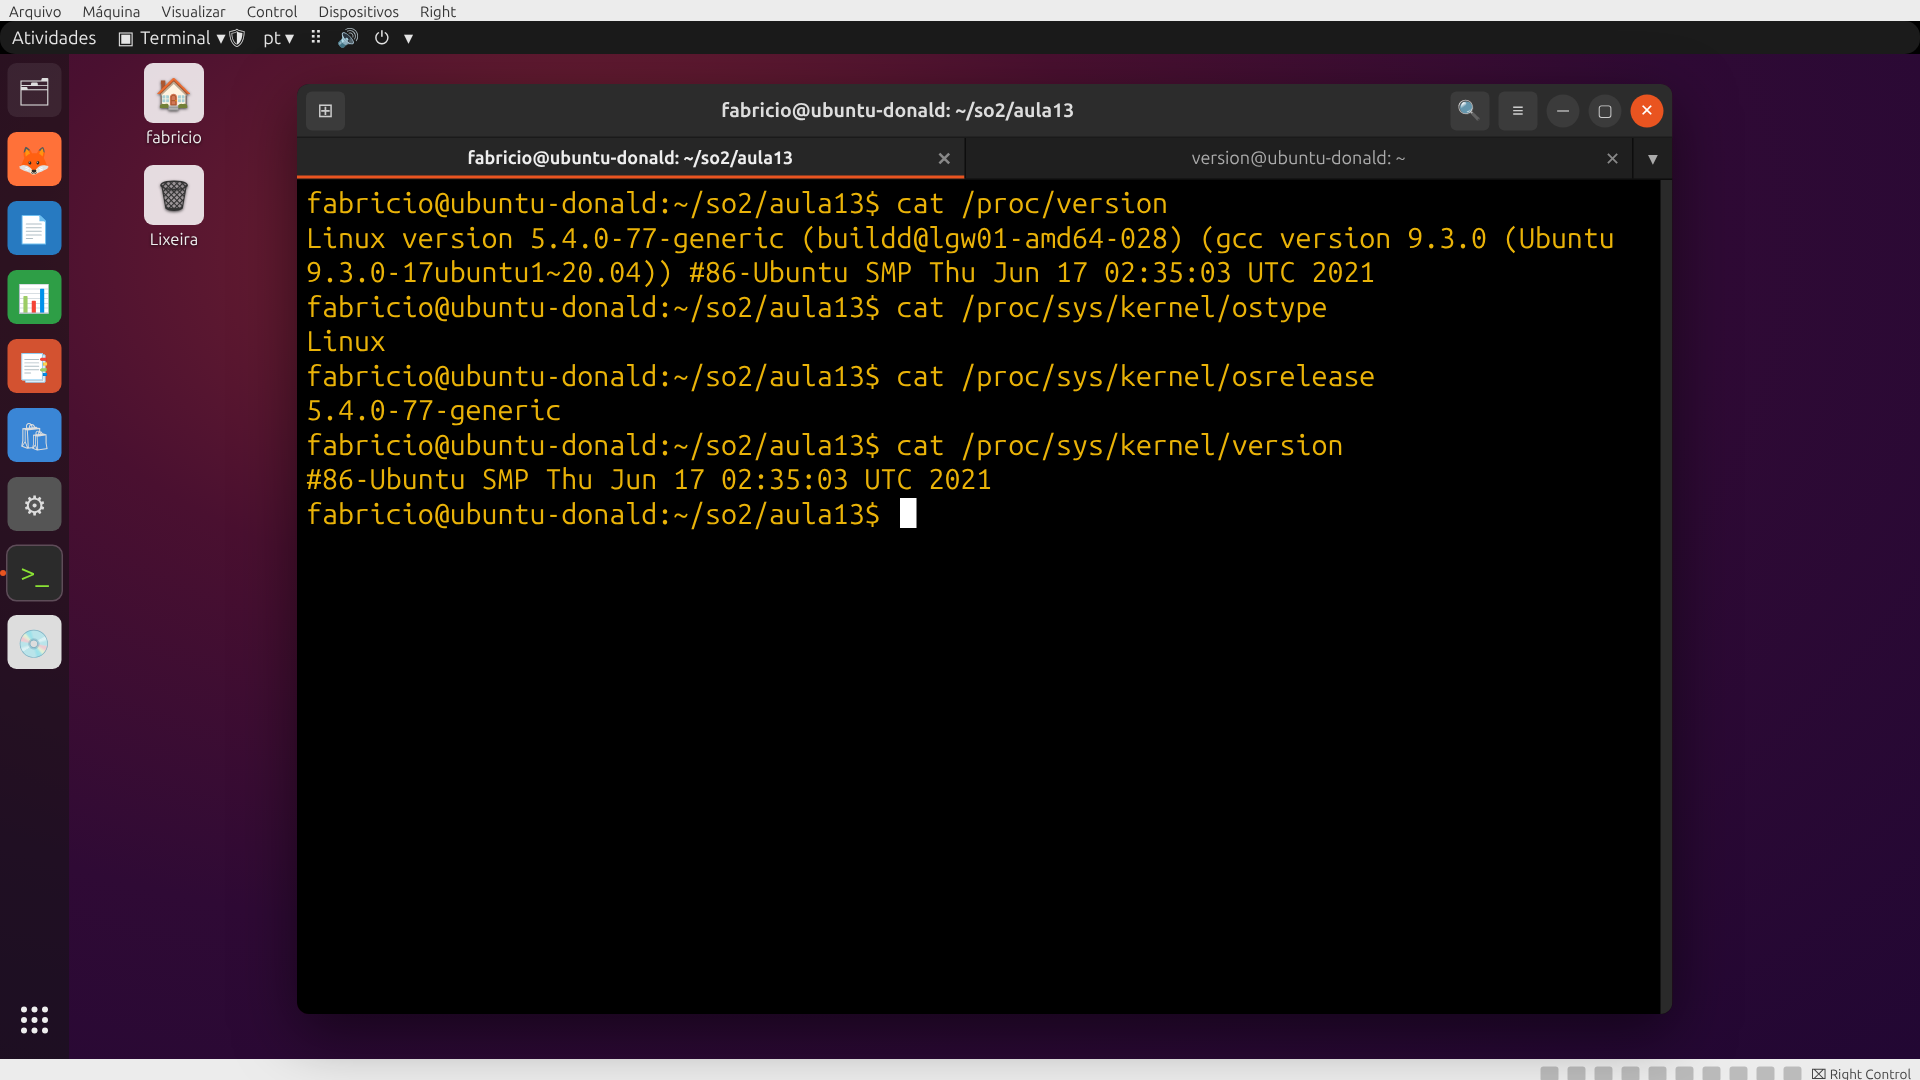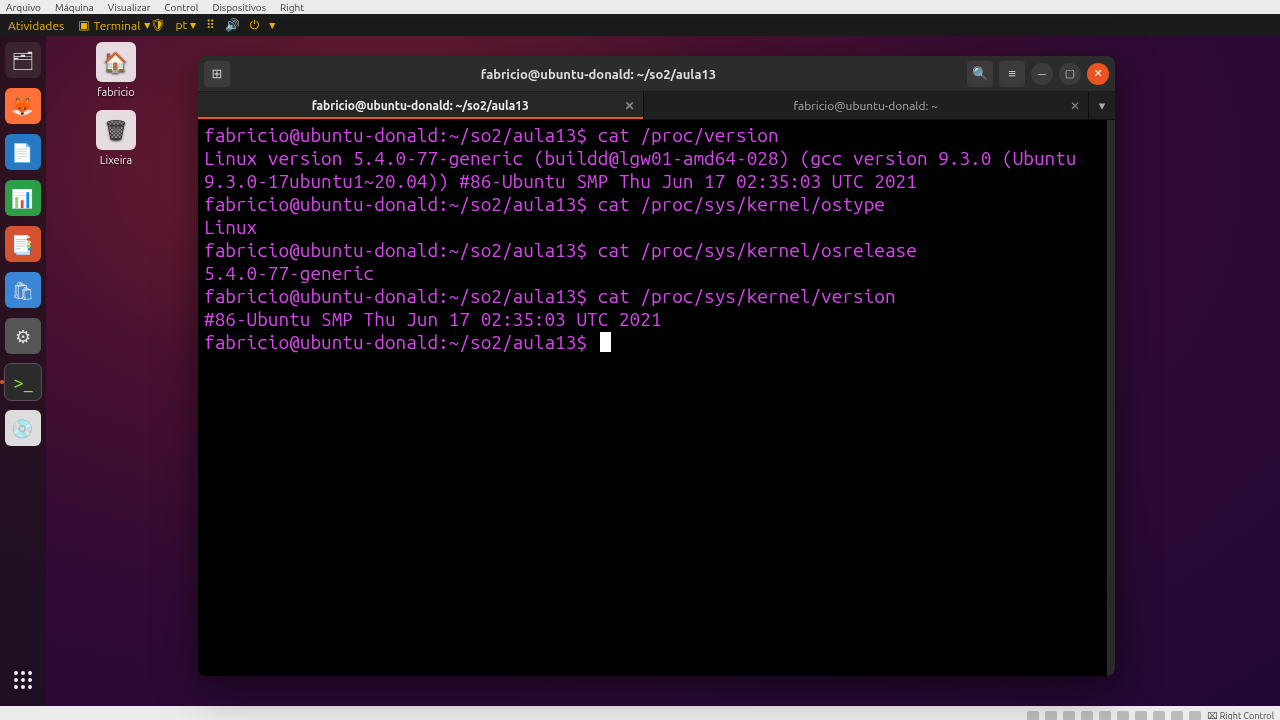--- a/index.html
+++ b/index.html
@@ -20,25 +20,26 @@
     padding: 4px 6px;
     gap: 14px;
     font-size: 10px;
     color: #333;
   }
   .vb-menubar .item { cursor: default; }
   
   .gnome-topbar {
     height: 22px;
     background: #1b1b1b;
-    color: #eab308;
+    color: #e5e5e5;
     display: flex;
     align-items: center;
     font-size: 12px;
     padding: 0 8px;
+    border-radius: 10px;
   }
   .gnome-topbar .left { display: flex; align-items: center; gap: 14px; }
   .gnome-topbar .center { flex: 1; text-align: center; }
   .gnome-topbar .right { display: flex; align-items: center; gap: 10px; font-size: 12px; }
   .gnome-topbar .app-indicator { display: flex; align-items: center; gap: 4px; }
   .icon { display: inline-flex; align-items: center; justify-content: center; }
   
   .desktop {
     position: relative;
     width: 100%;
@@ -155,21 +156,21 @@
     width: 26px; display: flex; align-items: center; justify-content: center;
     color: #aaa;
   }
   .term-body {
     flex: 1;
     background: #000;
     padding: 4px 6px;
     font-family: "Ubuntu Mono", "DejaVu Sans Mono", monospace;
     font-size: 19px;
     line-height: 23px;
-    color: #d946ef;
+    color: #eab308;
     white-space: pre-wrap;
     word-break: break-all;
     position: relative;
     border-right: 8px solid #2a2a2a;
   }
   .term-body .line { display: block; }
   .cursor {
     display: inline-block;
     width: 11px; height: 20px;
     background: #fff;
@@ -300,21 +301,21 @@
         <span>✕</span>
       </div>
     </div>
 
     <div class="term-tabs">
       <div class="term-tab active">
         <span>fabricio@ubuntu-donald: ~/so2/aula13</span>
         <span class="tab-close">✕</span>
       </div>
       <div class="term-tab">
-        <span>fabricio@ubuntu-donald: ~</span>
+        <span>version@ubuntu-donald: ~</span>
         <span class="tab-close">✕</span>
       </div>
       <div class="tab-add">
         <span>▾</span>
       </div>
     </div>
 
     <div class="term-body" id="term-body"><span class="line">fabricio@ubuntu-donald:~/so2/aula13$ cat /proc/version</span><span class="line">Linux version 5.4.0-77-generic (buildd@lgw01-amd64-028) (gcc version 9.3.0 (Ubuntu 9.3.0-17ubuntu1~20.04)) #86-Ubuntu SMP Thu Jun 17 02:35:03 UTC 2021</span><span class="line">fabricio@ubuntu-donald:~/so2/aula13$ cat /proc/sys/kernel/ostype</span><span class="line">Linux</span><span class="line">fabricio@ubuntu-donald:~/so2/aula13$ cat /proc/sys/kernel/osrelease</span><span class="line">5.4.0-77-generic</span><span class="line">fabricio@ubuntu-donald:~/so2/aula13$ cat /proc/sys/kernel/version</span><span class="line">#86-Ubuntu SMP Thu Jun 17 02:35:03 UTC 2021</span><span class="line">fabricio@ubuntu-donald:~/so2/aula13$ <span class="cursor"></span></span></div>
   </div>
 </div>

